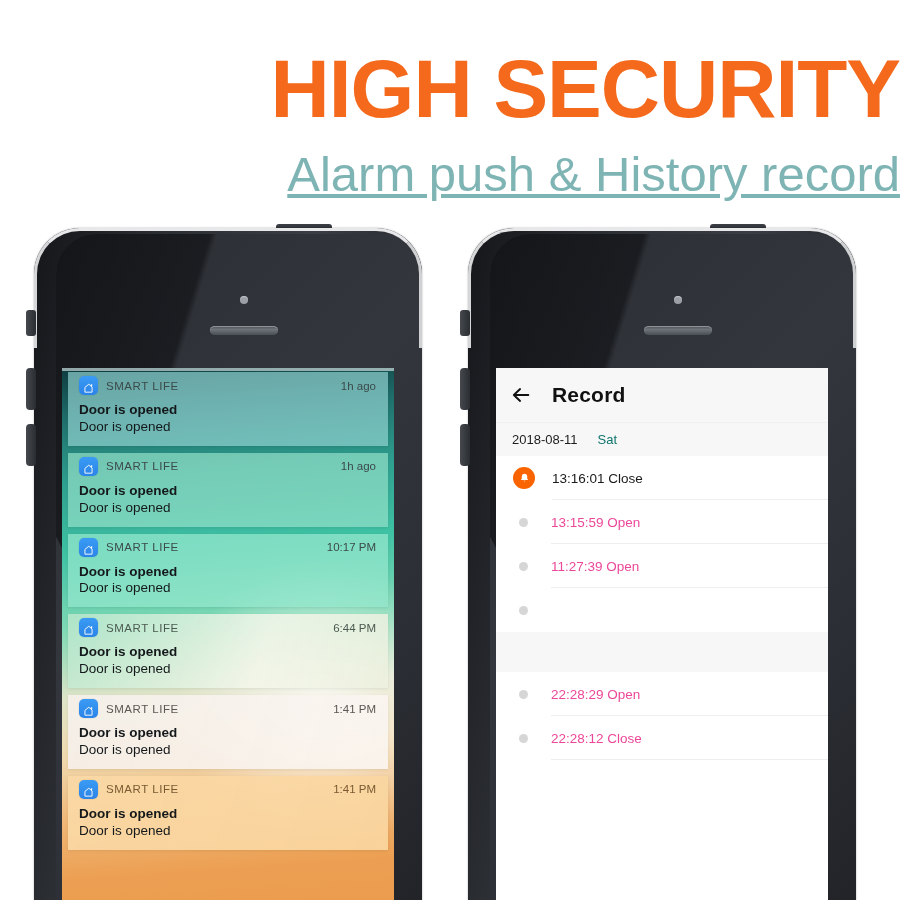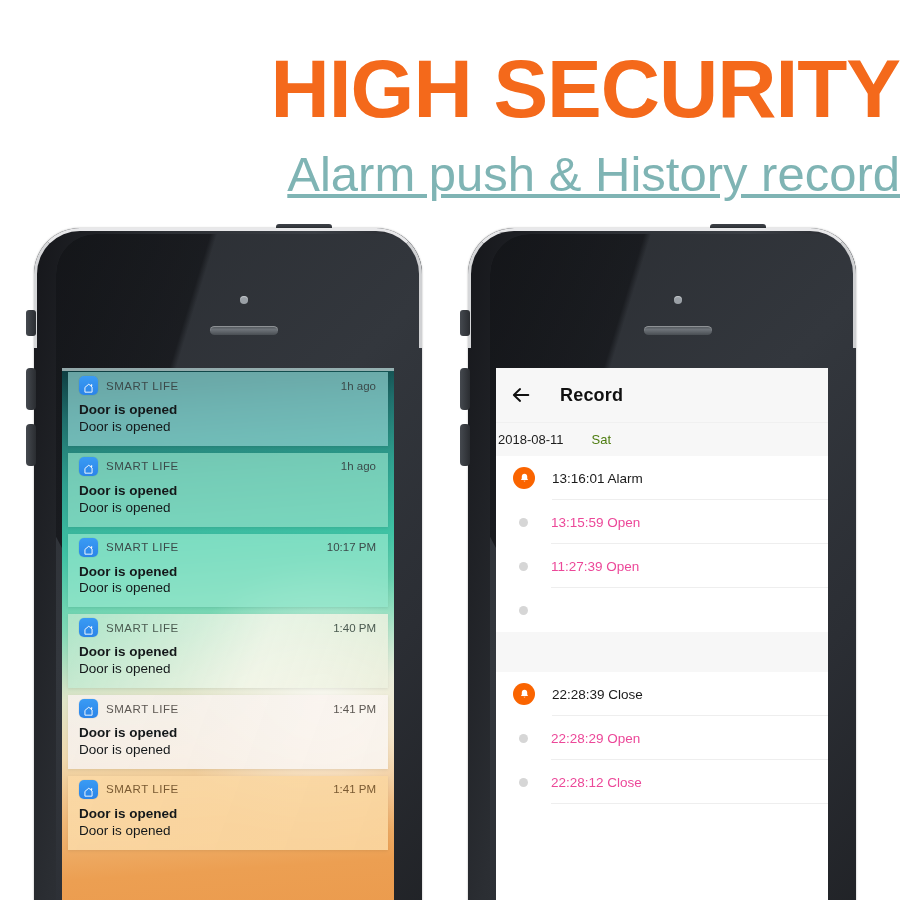--- a/index.html
+++ b/index.html
@@ -133,28 +133,28 @@
   
   .screen-record {
     position:absolute; left:44px; top:140px; width:332px; height:560px;
     background:#ffffff; overflow:hidden;
   }
   .rec-header {
     height:54px; background:#f7f7f7; display:flex; align-items:center;
     padding-left:14px;
   }
   .back-arrow { width:22px; height:22px; flex:0 0 auto; }
-  .rec-title { font-size:18px; font-weight:bold; color:#111111; margin-left:28px; letter-spacing:.2px; }
+  .rec-title { font-size:21px; font-weight:bold; color:#111111; margin-left:20px; letter-spacing:.2px; }
 
   .date-band {
     height:34px; background:#f7f7f7; display:flex; align-items:center;
-    padding-left:2px; border-top:1px solid #f0f0f0;
+    padding-left:16px; border-top:1px solid #f0f0f0;
   }
   .date-text { font-size:13px; color:#1d1d1d; font-weight:500; }
-  .day-text  { font-size:13px; color:#4d7c0f; font-weight:500; margin-left:28px; }
+  .day-text  { font-size:13px; color:#0f766e; font-weight:500; margin-left:20px; }
 
   .rec-row { display:flex; align-items:center; height:44px; background:#fff; padding-left:17px; }
   .rec-row .rowline { position:relative; flex:1; height:100%; display:flex; align-items:center; }
   .rec-row .rowline::after {
     content:""; position:absolute; left:0; right:0; bottom:0; height:1px; background:#eeeeee;
   }
   .dot-alarm {
     width:22px; height:22px; border-radius:50%; background:#FA6400; flex:0 0 auto;
     display:flex; align-items:center; justify-content:center; margin-right:17px;
   }
@@ -237,21 +237,21 @@
           </div>
           <div class="notif-card tint-3">
             <div class="notif-head">
               <span class="app-icon">
                 <span class="house"><svg viewBox="0 0 24 24" width="11" height="11">
                     <path d="M12 3.2 L4.2 9.6 V20 H19.8 V9.6 Z" fill="none" stroke="#fff" stroke-width="2" stroke-linejoin="round" stroke-linecap="round"></path>
                     <circle cx="18.6" cy="4.6" r="1.9" fill="#fff"></circle>
                   </svg></span>
               </span>
               <span class="app-name">SMART LIFE</span>
-              <span class="notif-time">1:40 PM</span>
+              <span class="notif-time">6:44 PM</span>
             </div>
             <div class="notif-title">Door is opened</div>
             <div class="notif-body">Door is opened</div>
           </div>
           <div class="notif-card tint-4">
             <div class="notif-head">
               <span class="app-icon">
                 <span class="house"><svg viewBox="0 0 24 24" width="11" height="11">
                     <path d="M12 3.2 L4.2 9.6 V20 H19.8 V9.6 Z" fill="none" stroke="#fff" stroke-width="2" stroke-linejoin="round" stroke-linecap="round"></path>
                     <circle cx="18.6" cy="4.6" r="1.9" fill="#fff"></circle>
@@ -310,50 +310,39 @@
             <span class="day-text">Sat</span>
           </div>
           <div class="rec-row">
             <span class="dot-alarm">
               <svg viewBox="0 0 24 24" width="13" height="13">
                 <path d="M12 3.2 C8.9 3.2 7 5.4 7 8.4 v3.6 l-1.5 2.6 h13 L17 12 V8.4 c0-3-1.9-5.2-5-5.2 z" fill="#fff"></path>
                 <path d="M10.3 16.3 a1.8 1.8 0 0 0 3.4 0 z" fill="#fff"></path>
               </svg>
             </span>
             <span class="rowline">
-              <span class="rec-text-active">13:16:01 Alarm</span>
+              <span class="rec-text-active">13:16:01 Close</span>
             </span>
           </div>
           <div class="rec-row">
             <span class="dot-plain"></span>
             <span class="rowline">
               <span class="rec-text-muted">13:15:59 Open</span>
             </span>
           </div>
           <div class="rec-row">
             <span class="dot-plain"></span>
             <span class="rowline">
               <span class="rec-text-muted">11:27:39 Open</span>
             </span>
           </div>
           <div class="rec-row">
             <span class="dot-plain"></span>
           </div>
           <div class="gap-band"></div>
-          <div class="rec-row">
-            <span class="dot-alarm">
-              <svg viewBox="0 0 24 24" width="13" height="13">
-                <path d="M12 3.2 C8.9 3.2 7 5.4 7 8.4 v3.6 l-1.5 2.6 h13 L17 12 V8.4 c0-3-1.9-5.2-5-5.2 z" fill="#fff"></path>
-                <path d="M10.3 16.3 a1.8 1.8 0 0 0 3.4 0 z" fill="#fff"></path>
-              </svg>
-            </span>
-            <span class="rowline">
-              <span class="rec-text-active">22:28:39 Close</span>
-            </span>
-          </div>
           <div class="rec-row">
             <span class="dot-plain"></span>
             <span class="rowline">
               <span class="rec-text-muted">22:28:29 Open</span>
             </span>
           </div>
           <div class="rec-row">
             <span class="dot-plain"></span>
             <span class="rowline">
               <span class="rec-text-muted">22:28:12 Close</span>

